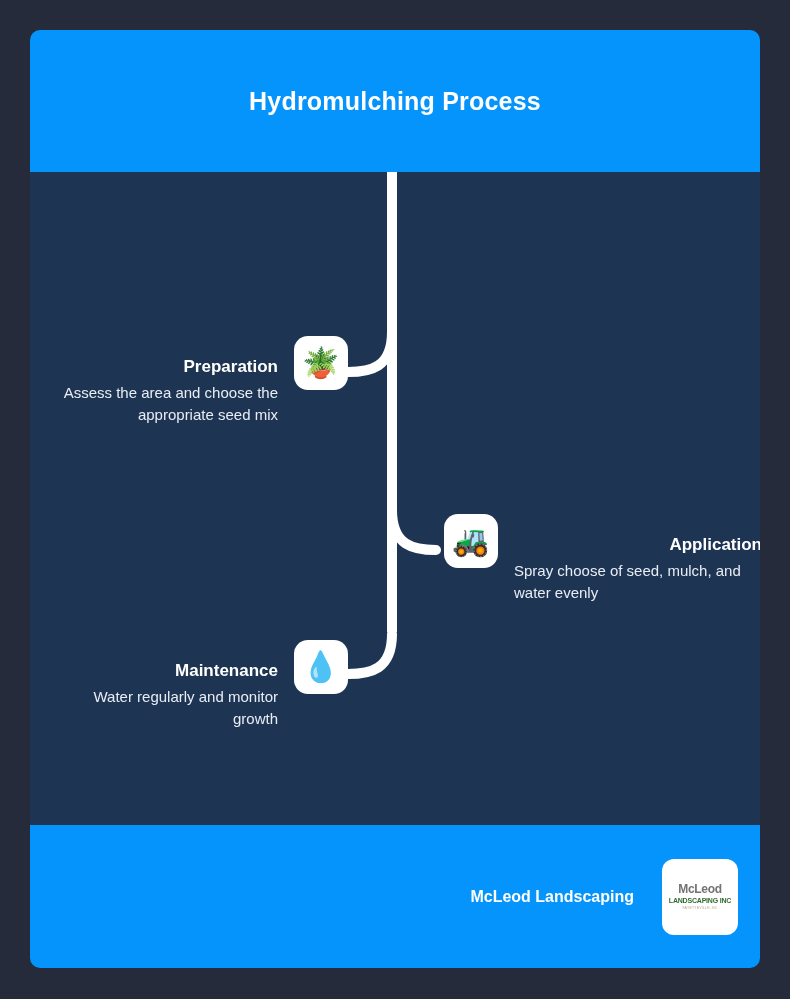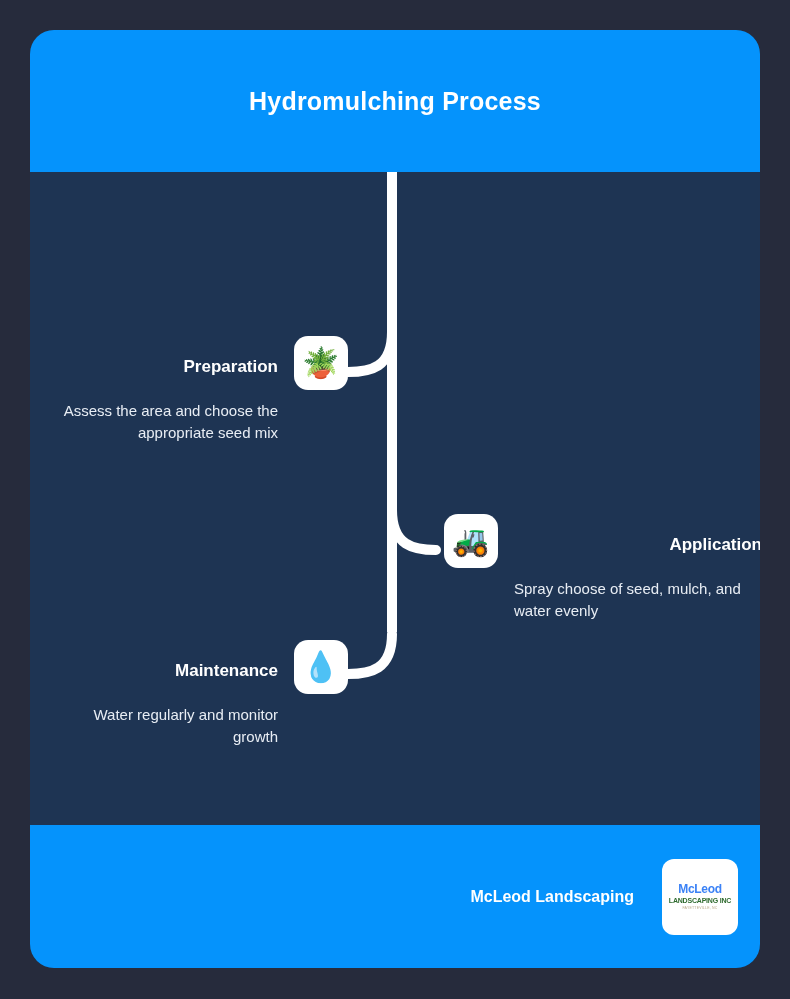--- a/index.html
+++ b/index.html
@@ -14,21 +14,21 @@
     overflow: hidden;
     position: relative;
   }
 
   .card {
     position: absolute;
     left: 30px;
     top: 30px;
     width: 730px;
     height: 938px;
-    border-radius: 24px;
+    border-radius: 10px;
     background: #1e3453;
     overflow: hidden;
   }
 
   
   .header {
     position: absolute;
     left: 0;
     top: 0;
     width: 730px;
@@ -106,21 +106,21 @@
     color: #ffffff;
     font-size: 17px;
     font-weight: bold;
     line-height: 22px;
     margin-top: 20px;
   }
   .step-desc {
     color: #e8edf4;
     font-size: 15px;
     line-height: 22px;
-    margin-top: 22px;
+    margin-top: 4px;
   }
 
   
   .footer {
     position: absolute;
     left: 0;
     top: 795px;
     width: 730px;
     height: 143px;
     background: #0593fc;
@@ -154,21 +154,21 @@
     height: 76px;
     border-radius: 12px;
     background: #ffffff;
     flex: 0 0 76px;
     display: flex;
     flex-direction: column;
     align-items: center;
     justify-content: center;
   }
   .logo-top {
-    color: #3b82f6;
+    color: #737373;
     font-size: 12px;
     font-weight: bold;
     line-height: 12px;
     letter-spacing: -0.3px;
   }
   .logo-mid {
     color: #2f6b2f;
     font-size: 7px;
     font-weight: bold;
     line-height: 9px;

